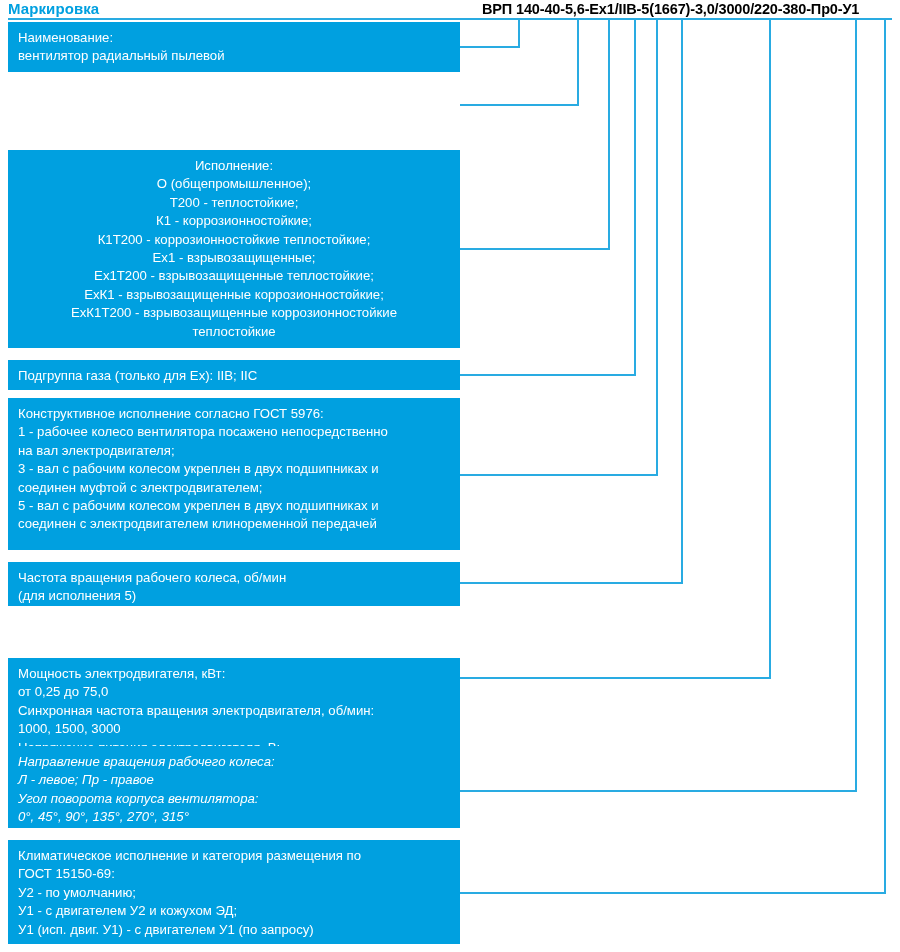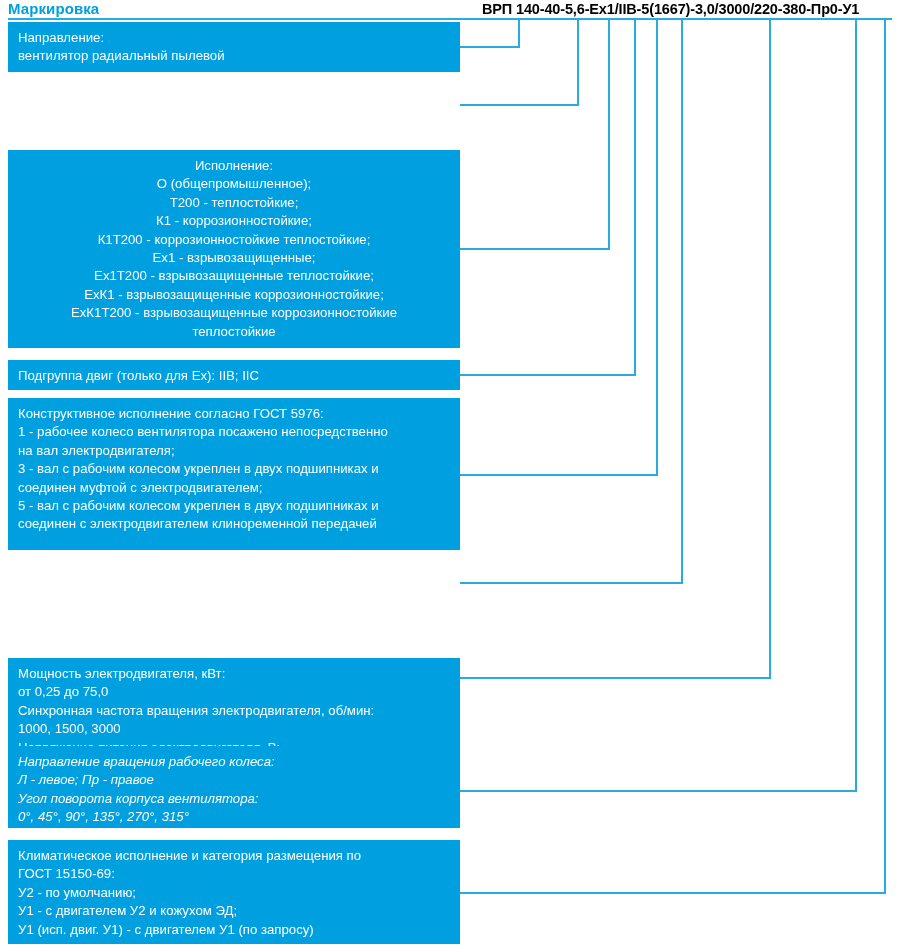--- a/index.html
+++ b/index.html
@@ -50,40 +50,42 @@
 </style>
 </head>
 <body>
 
 <div id="root">
 
   <div class="title">Маркировка</div>
   <div class="title-rule"></div>
   <div class="code">ВРП 140-40-5,6-Ex1/IIB-5(1667)-3,0/3000/220-380-Пр0-У1</div>
 
-  <div class="box" style="top:22px;height:50px;">Направление:
+  <div class="box" style="top:22px;height:50px;">Наименование:
 вентилятор радиальный пылевой</div>
   <div class="box" style="top:150px;height:198px;text-align:center;">Исполнение:
 О (общепромышленное);
 Т200 - теплостойкие;
 К1 - коррозионностойкие;
 К1Т200 - коррозионностойкие теплостойкие;
 Ех1 - взрывозащищенные;
 Ех1Т200 - взрывозащищенные теплостойкие;
 ЕхК1 - взрывозащищенные коррозионностойкие;
 ЕхК1Т200 - взрывозащищенные коррозионностойкие
 теплостойкие</div>
-  <div class="box" style="top:360px;height:30px;">Подгруппа двиг (только для Ех): IIВ; IIС</div>
+  <div class="box" style="top:360px;height:30px;">Подгруппа газа (только для Ех): IIВ; IIС</div>
   <div class="box" style="top:398px;height:152px;">Конструктивное исполнение согласно ГОСТ 5976:
 1 - рабочее колесо вентилятора посажено непосредственно
 на вал электродвигателя;
 3 - вал с рабочим колесом укреплен в двух подшипниках и
 соединен муфтой с электродвигателем;
 5 - вал с рабочим колесом укреплен в двух подшипниках и
 соединен с электродвигателем клиноременной передачей</div>
+  <div class="box" style="top:562px;height:44px;">Частота вращения рабочего колеса, об/мин
+(для исполнения 5)</div>
   <div class="box" style="top:618px;height:118px;margin-top:40px;">Мощность электродвигателя, кВт:
 от 0,25 до 75,0
 Синхронная частота вращения электродвигателя, об/мин:
 1000, 1500, 3000
 Напряжение питания электродвигателя, В:
 220-380, 380-660</div>
   <div class="box" style="top:746px;height:82px;font-style:italic;">Направление вращения рабочего колеса:
 Л - левое; Пр - правое
 Угол поворота корпуса вентилятора:
 0°, 45°, 90°, 135°, 270°, 315°</div>

